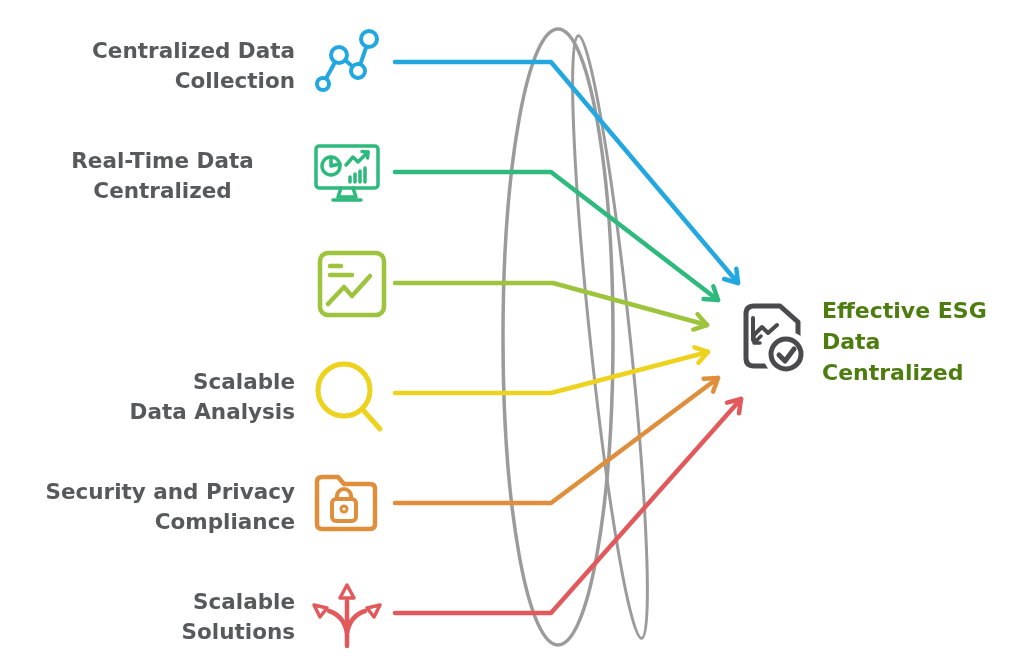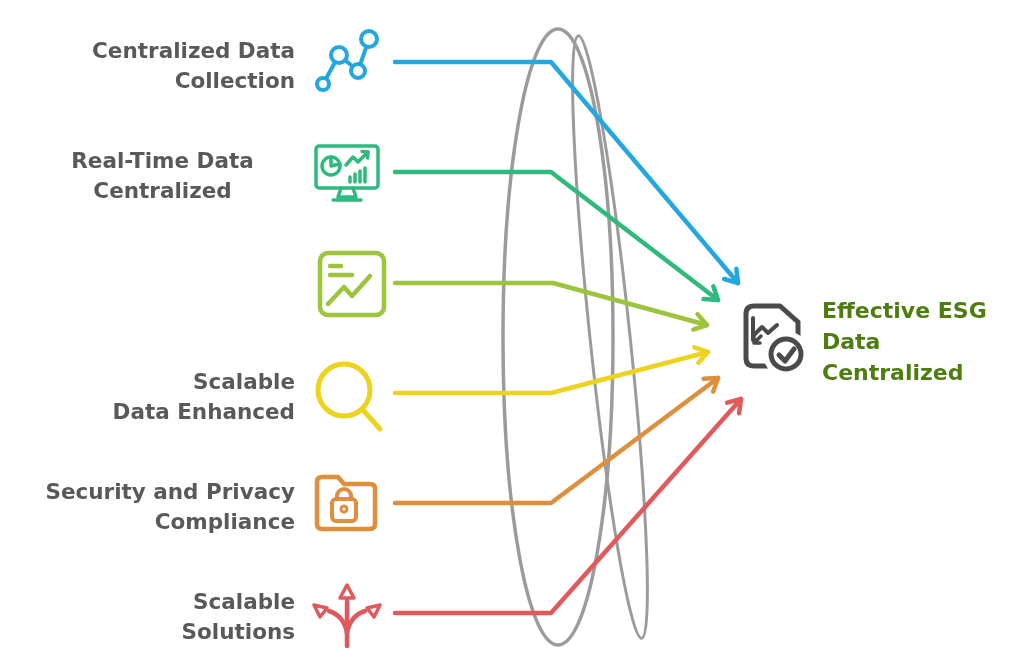--- a/index.html
+++ b/index.html
@@ -129,21 +129,21 @@
   <div class="label t1">
     <span>Centralized Data</span><br>
     <span>Collection</span>
   </div>
   <div class="label t2">
     <span>Real-Time Data</span><br>
     <span>Centralized</span>
   </div>
   <div class="label t4">
     <span>Scalable</span><br>
-    <span>Data Enhanced</span>
+    <span>Data Analysis</span>
   </div>
   <div class="label t6">
     <span>Scalable</span><br>
     <span>Solutions</span>
   </div>
   <div class="label t5">
     <span>Security and Privacy</span><br>
     <span>Compliance</span>
   </div>
 

